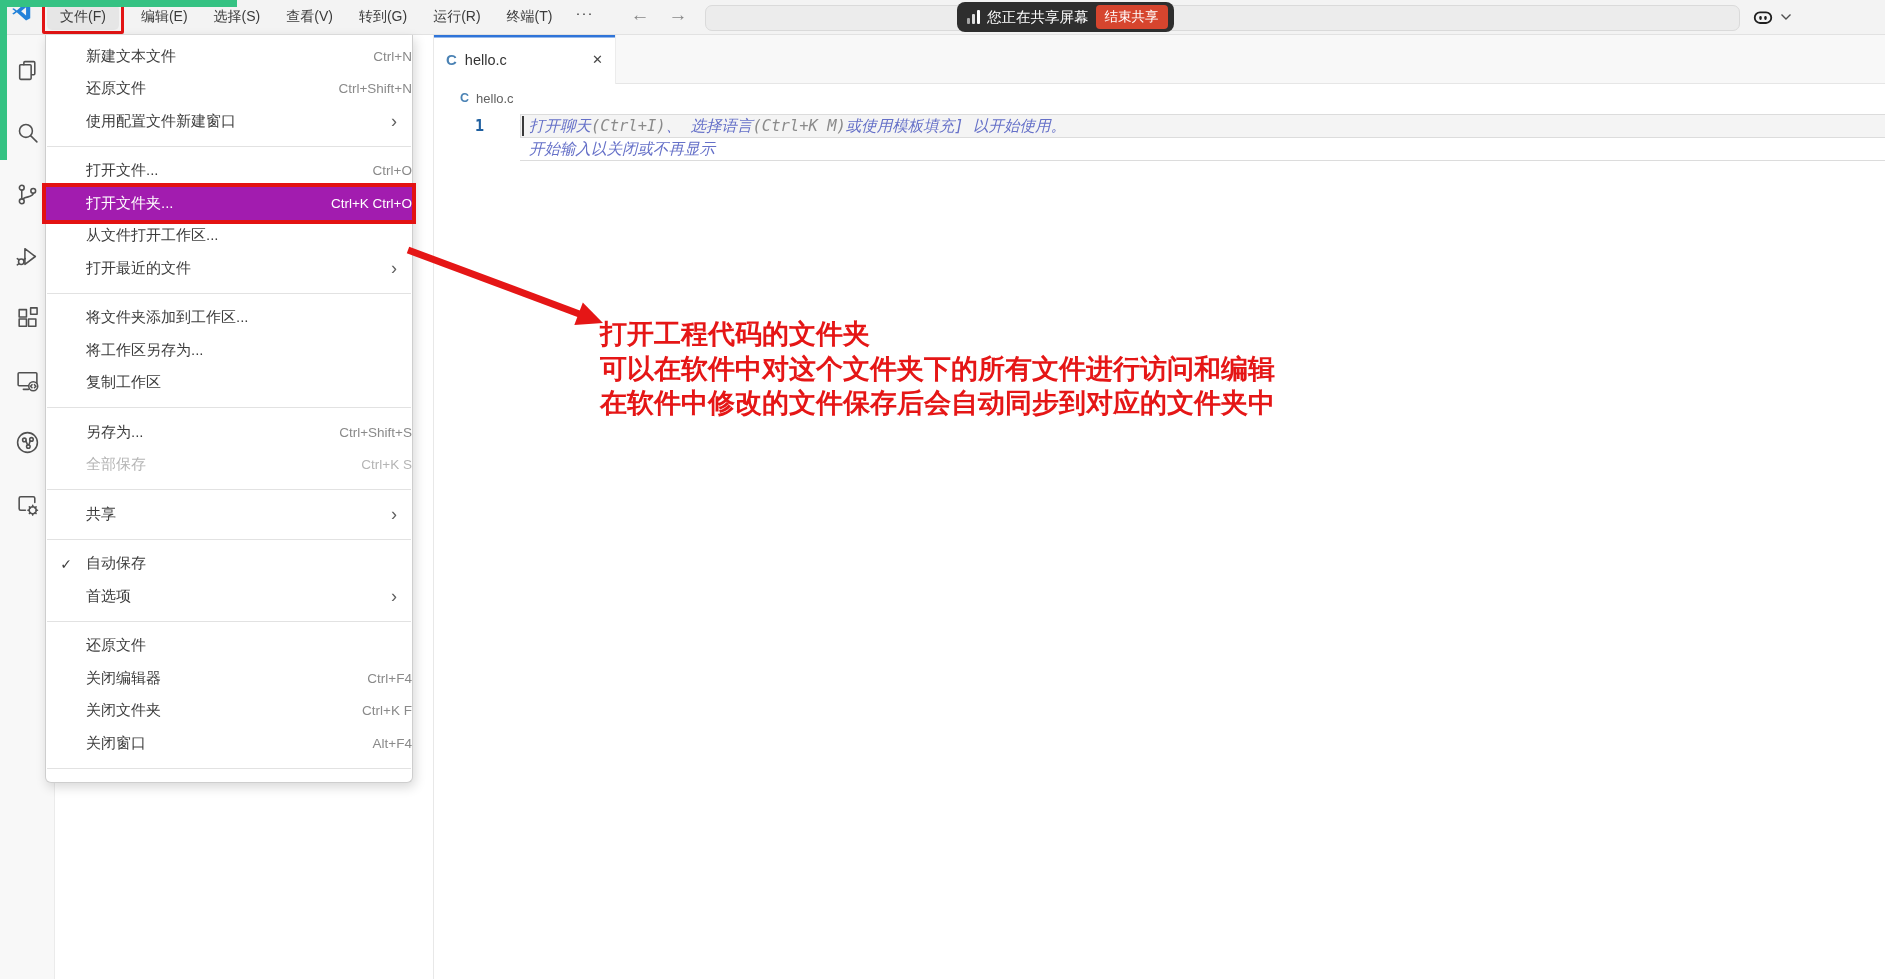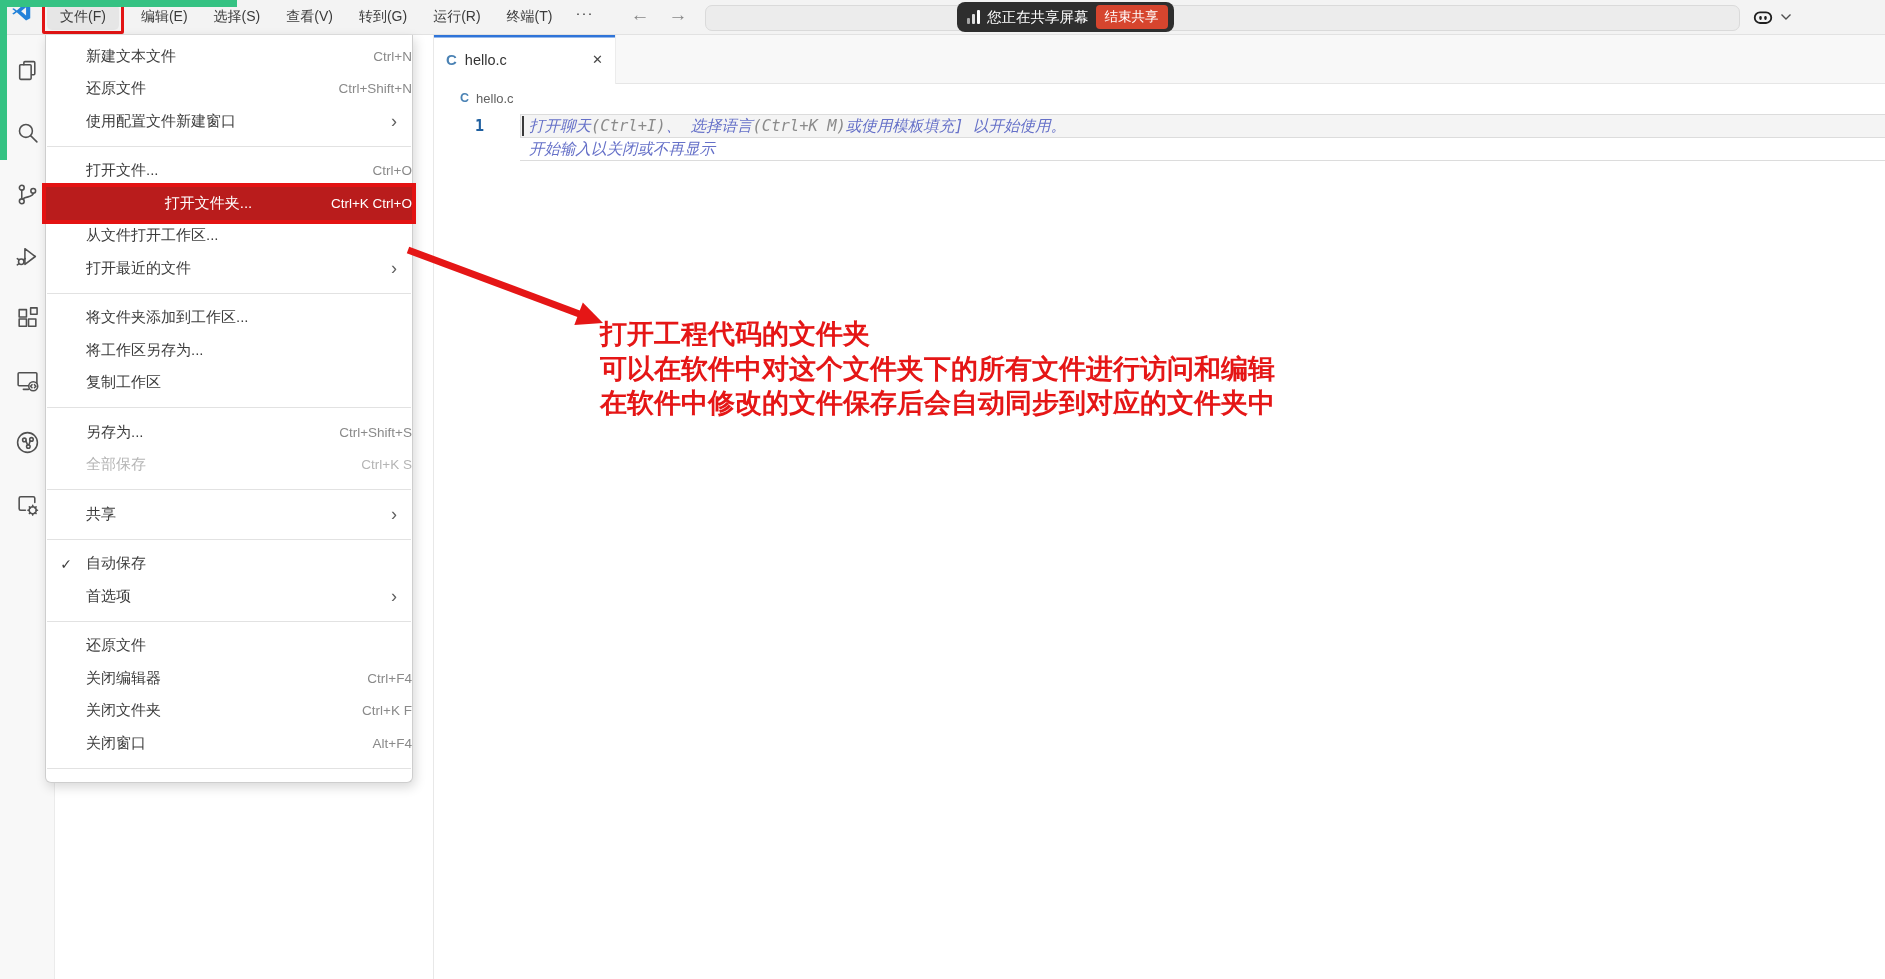--- a/index.html
+++ b/index.html
@@ -78,21 +78,21 @@
   .menu { position:absolute; left:45px; top:35px; width:368px; background:#fff;
     border:1px solid #cecece; border-top:none; border-radius:0 0 6px 6px;
     box-shadow:2px 4px 12px rgba(0,0,0,.16); padding:5px 0 5px; z-index:5; }
   .mi { height:32.5px; display:flex; align-items:center; position:relative; }
   .mi .check { width:40px; text-align:center; font-size:14px; color:#3c3c3c; flex:0 0 40px; }
   .mi .label { font-size:15px; color:#3c3c3c; flex:1 1 auto; white-space:nowrap; }
   .mi .shortcut { font-size:13.5px; color:#8a8a8a; white-space:nowrap; }
   .mi.has-sub { padding-right:15px; }
   .mi .chev { font-size:18px; color:#5f5f5f; line-height:1; }
   .mi.disabled .label, .mi.disabled .shortcut { color:#b5b5b5; }
-  .mi.highlighted { background:#b91c1c;text-align:center; }
+  .mi.highlighted { background:#a21caf; }
   .mi.highlighted .label, .mi.highlighted .shortcut, .mi.highlighted .check { color:#fff; }
   .mi.boxed { box-shadow:0 0 0 4px #e31212; z-index:2; }
   .sep { height:1px; background:#e2e2e2; margin:8px 1px; }
 
   
   .arrow-svg { position:absolute; left:400px; top:240px; z-index:6; }
   .annot { position:absolute; left:600px; top:317px; z-index:6; }
   .annot div { font-size:27px; line-height:34.5px; font-weight:600; white-space:nowrap; }
 </style>
 </head>

